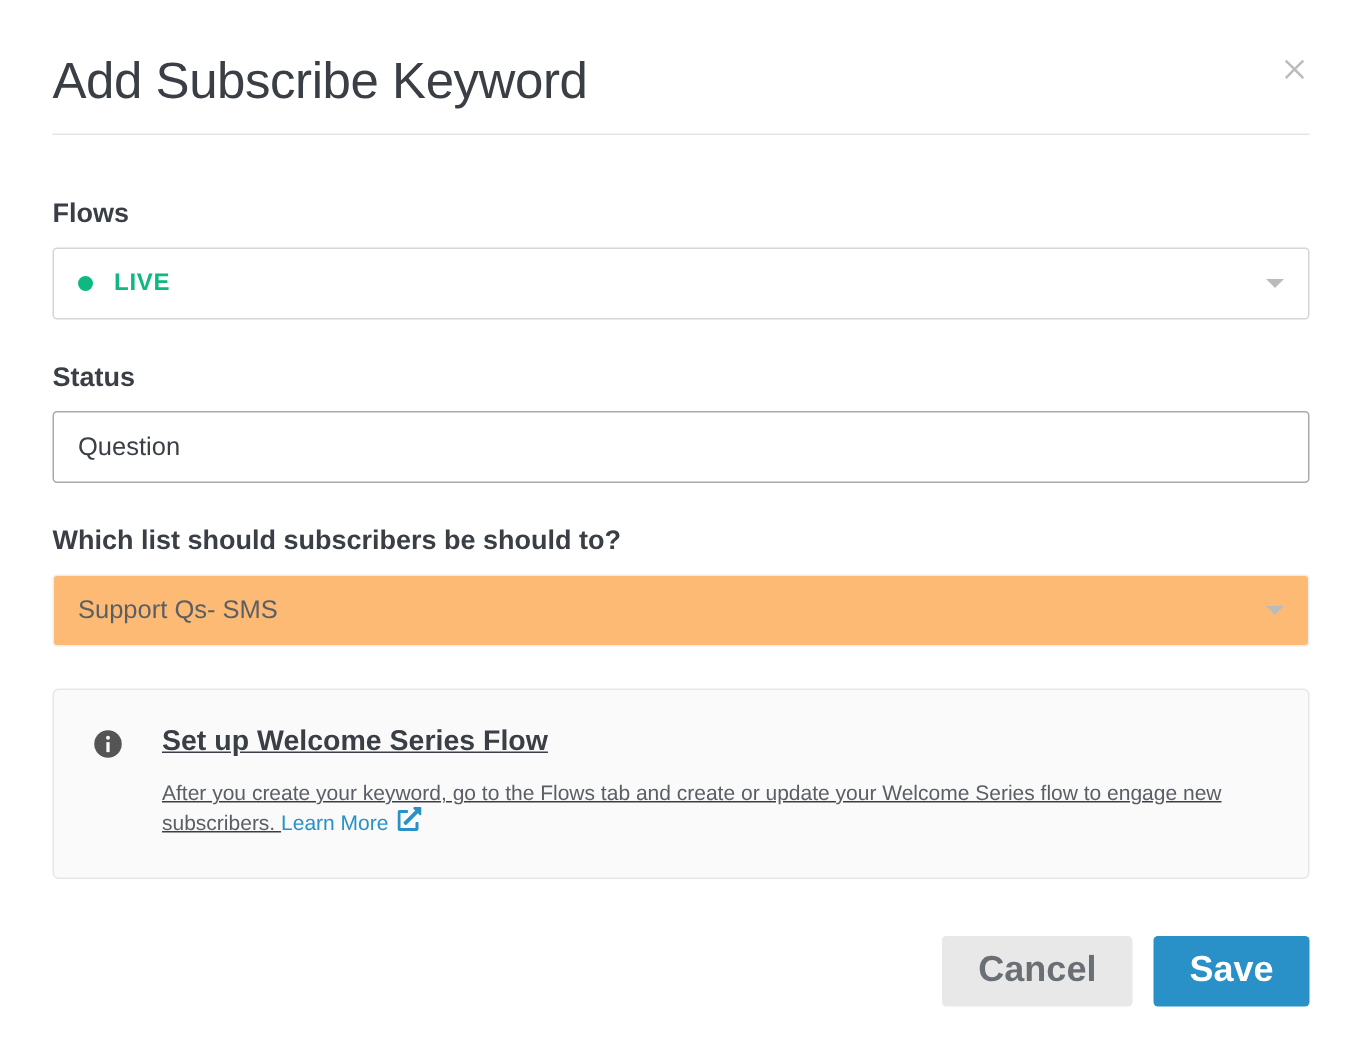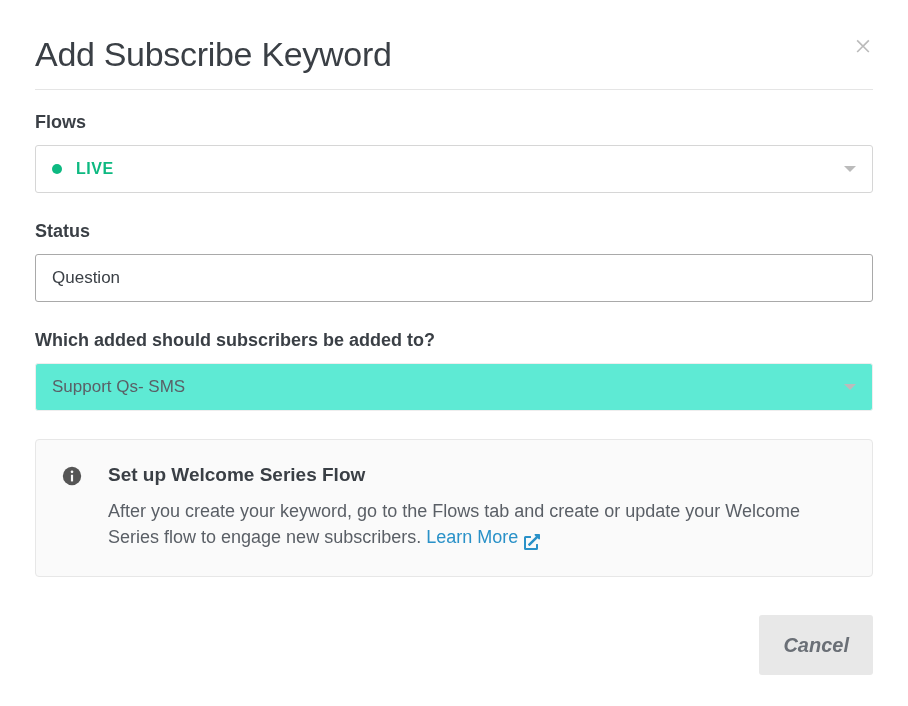--- a/index.html
+++ b/index.html
@@ -13,21 +13,21 @@
       padding: 35px;
       width: 908px;
       color: #3a3f45;
     }
     .modal-header {
       display: flex;
       justify-content: space-between;
       align-items: flex-start;
       border-bottom: 1px solid #e5e5e5;
       padding-bottom: 15px;
-      margin-bottom: 22px;
+      margin-bottom: 42px;
     }
     .modal-title {
       font-size: 34px;
       font-weight: 400;
       color: #3a3f45;
       letter-spacing: -0.3px;
     }
     .close-btn {
       background: none;
       border: none;
@@ -96,93 +96,93 @@
       font-size: 17px;
       color: #3a3f45;
       height: 48px;
       font-family: inherit;
       outline: none;
     }
     .list-select {
       width: 100%;
       border: 1px solid #eeeeee;
       border-radius: 3px;
-      background: #5eead4;
+      background: #fdba74;
       padding: 12px 16px;
       display: flex;
       align-items: center;
       justify-content: space-between;
       cursor: pointer;
       height: 48px;
     }
     .list-text {
       color: #5a5f66;
       font-size: 17px;
     }
     .info-box {
       border: 1px solid #e7e7e7;
       border-radius: 4px;
       background: #fafafa;
       padding: 24px 26px 26px 26px;
       display: flex;
       gap: 26px;
       align-items: flex-start;
       margin-bottom: 38px;
+      text-decoration: underline;
     }
     .info-icon {
       flex-shrink: 0;
       margin-top: 2px;
     }
     .info-icon svg {
       width: 20px;
       height: 20px;
       fill: #555;
     }
     .info-content {
       flex: 1;
     }
     .info-title {
       font-size: 19px;
       font-weight: 700;
       color: #3a3f45;
       margin-bottom: 12px;
     }
     .info-desc {
-      font-size: 18px;
+      font-size: 14px;
       color: #5a5f66;
       line-height: 1.45;
     }
     .learn-more {
       color: #2991c8;
       text-decoration: none;
       display: inline-flex;
-      align-items: flex-end;
+      align-items: flex-start;
       gap: 6px;
       cursor: pointer;
     }
     .learn-more svg {
       width: 16px;
       height: 16px;
       fill: #2991c8;
     }
     .footer {
       display: flex;
       justify-content: flex-end;
       gap: 14px;
     }
     .btn {
       border: none;
       border-radius: 3px;
-      font-size: 20px;
+      font-size: 24px;
       font-weight: 600;
       padding: 0 24px;
-      height: 60px;
+      height: 47px;
       cursor: pointer;
       font-family: inherit;
-      font-style: italic;
     }
     .btn-cancel {
       background: #e8e8e8;
       color: #6a6f76;
     }
     .btn-save {
       background: #2991c8;
       color: #ffffff;
     }
   </style>
@@ -208,21 +208,21 @@
     <span class="dropdown-caret"></span>
   </div>
 </div>
 
 <div class="field-group">
   <label class="field-label">Status</label>
   <input type="text" class="text-input" value="Question" style="">
 </div>
 
 <div class="field-group">
-  <label class="field-label">Which added should subscribers be added to?</label>
+  <label class="field-label">Which list should subscribers be should to?</label>
   <div class="list-select">
     <span class="list-text">Support Qs- SMS</span>
     <span class="dropdown-caret"></span>
   </div>
 </div>
 
 <div class="info-box">
   <div class="info-icon">
     <svg viewBox="0 0 24 24">
       <circle cx="12" cy="12" r="11"></circle>
@@ -238,13 +238,14 @@
           <svg viewBox="0 0 512 512">
             <path d="M432 320h-32a16 16 0 0 0-16 16v112H64V128h144a16 16 0 0 0 16-16V80a16 16 0 0 0-16-16H48A48 48 0 0 0 0 112v352a48 48 0 0 0 48 48h352a48 48 0 0 0 48-48V336a16 16 0 0 0-16-16zM488 0H360c-21.37 0-32.05 25.91-17 41l35.73 35.73L135 320.37a24 24 0 0 0 0 34L157.67 377a24 24 0 0 0 34 0L435.28 133.32 471 169c15 15 41 4.5 41-17V24a24 24 0 0 0-24-24z"></path>
           </svg>
         </a>
     </div>
   </div>
 </div>
 
 <div class="footer">
   <button class="btn btn-cancel">Cancel</button>
+  <button class="btn btn-save">Save</button>
 </div>
 
 </body></html>

